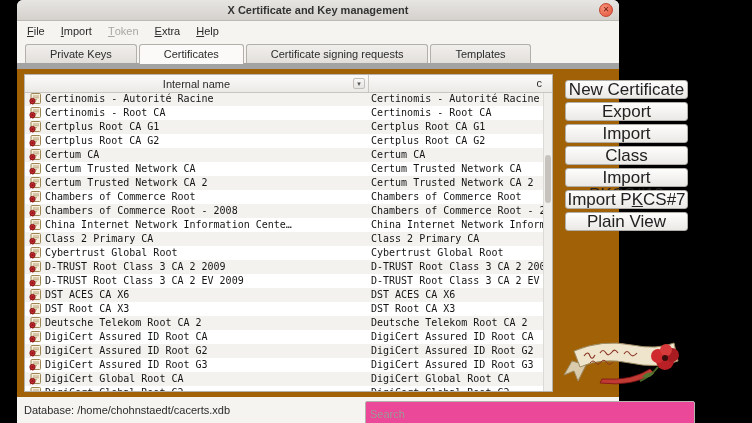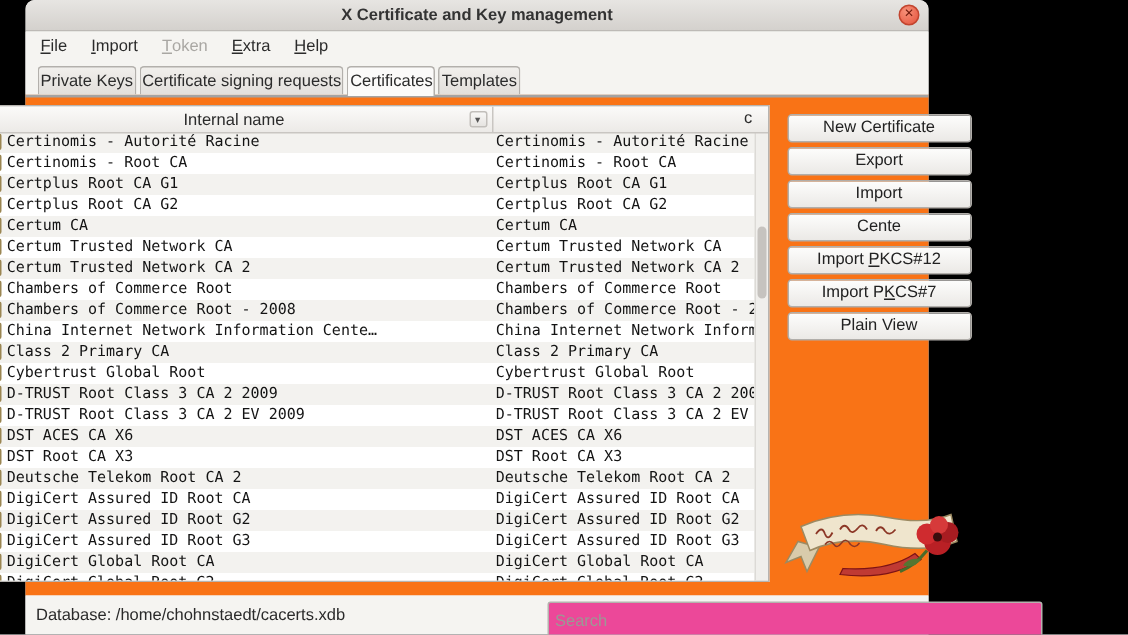--- a/index.html
+++ b/index.html
@@ -35,29 +35,29 @@
   .mn{text-decoration:underline}
   
   .tabbar{
     flex:0 0 23px;display:flex;align-items:flex-end;padding-left:8px;
     background:#f5f4f1;position:relative;z-index:5;overflow:visible;
   }
   .tab{
     font-size:11px;color:#2b2b2b;white-space:nowrap;
     background:linear-gradient(#f1efec,#e2dfdb);
     border:1px solid #b3b0ac;border-bottom:none;border-radius:3px 3px 0 0;
-    padding:3px 1px;margin-right:2px;position:relative;
+    padding:3px 24px;margin-right:2px;position:relative;
   }
   .tab.active{
     background:#fbfaf9;z-index:6;margin-bottom:-1px;padding-bottom:4px;font-weight:normal;
   }
   
   .pane{
-    flex:1;border-top:2px solid #a3a3a3;display:flex;
-    padding:5px 8px 8px 7px;min-height:0;background:#f97316;justify-content:center;
+    flex:1;border-top:6px solid #a3a3a3;display:flex;
+    padding:5px 8px 8px 7px;min-height:0;background:#a16207;
   }
   .table-frame{
     position:relative;width:529px;height:318px;flex:0 0 auto;
     border:1px solid #b7b4b0;background:#fff;box-sizing:border-box;overflow:hidden;
   }
   .thead{
     position:absolute;left:0;top:0;right:0;height:17px;
     background:linear-gradient(#fbfaf9,#eceae7);
     border-bottom:1px solid #c9c6c2;font-size:11px;color:#2b2b2b;z-index:2;
   }
@@ -84,21 +84,21 @@
   .cell2{position:absolute;left:346px;top:0;right:0;height:14px;overflow:hidden}
   .vscrollbar{
     position:absolute;top:17px;right:0;width:9px;bottom:0;
     background:#f0efec;border-left:1px solid #dcdad6;box-sizing:border-box;
   }
   .vthumb{position:absolute;left:1px;right:1px;top:21%;height:16%;background:#c6c3bf;border-radius:4px}
   
   .side{width:131px;margin-left:12px;display:flex;flex-direction:column;padding-top:6px}
   .btn{
     width:123px;height:19px;margin-bottom:3px;box-sizing:border-box;
-    font-family:"Liberation Sans","DejaVu Sans",sans-serif;font-size:11px;color:#222;
+    font-family:"Liberation Sans","DejaVu Sans",sans-serif;font-size:17px;color:#222;
     background:linear-gradient(#fdfdfc,#ebe9e6);
     border:1px solid #b1aeaa;border-radius:3px;padding:0;line-height:17px;
   }
   .logo{margin-top:auto;width:130px;height:66px;margin-left:-3px}
   
   .statusbar{
     flex:0 0 26px;position:relative;background:#f5f4f1;
     display:flex;align-items:center;font-size:11px;color:#2a2a2a;padding-left:7px;box-sizing:border-box;
   }
   .search-input{
@@ -123,22 +123,22 @@
   <div class="menubar" id="menubar">
       <div class="menu-item"><span class="mn">F</span>ile</div>
       <div class="menu-item"><span class="mn">I</span>mport</div>
       <div class="menu-item disabled"><span class="mn">T</span>oken</div>
       <div class="menu-item"><span class="mn">E</span>xtra</div>
       <div class="menu-item"><span class="mn">H</span>elp</div>
     </div>
 
   <div class="tabbar" id="tabbar">
       <div class="tab">Private Keys</div>
+      <div class="tab active">Certificates</div>
       <div class="tab">Certificate signing requests</div>
-      <div class="tab active">Certificates</div>
       <div class="tab">Templates</div>
     </div>
 
   <div class="pane">
 
     <div class="table-frame">
       <div class="thead">
         <div class="th th1">
           <span>Internal name</span>
           <span class="sort-arrow">▾</span>
@@ -437,21 +437,21 @@
         </div>
       <div class="vscrollbar">
         <div class="vthumb"></div>
       </div>
     </div>
 
     <div class="side" id="buttons">
     <button class="btn">New Certificate</button>
         <button class="btn">Export</button>
         <button class="btn">Import</button>
-        <button class="btn">Cente</button>
+        <button class="btn">Class</button>
         <button class="btn">Import <span class="mn">P</span>KCS#12</button>
         <button class="btn">Import P<span class="mn">K</span>CS#7</button>
         <button class="btn">Plain View</button>
         <div class="logo"><svg width="130" height="66" viewBox="0 0 130 66">
             <path d="M10 38 L2 52 L12 48 L16 58 L24 42 Z" fill="#d9cbab" stroke="#9c8a62" stroke-width="1"></path>
             <path d="M88 46 Q70 58 40 56 L38 60 Q72 64 92 50 Z" fill="#c03a33" stroke="#7c1215" stroke-width="0.8"></path>
             <path d="M12 28 Q40 16 70 22 Q95 27 112 20 L116 38 Q96 46 68 40 Q40 34 18 44 Z" fill="#efe5cd" stroke="#9c8a62" stroke-width="1"></path>
             <path d="M22 33 q4 -6 6 0 q2 5 5 -1 M38 30 q3 -5 6 0 q2 4 6 -1 q3 -4 6 1 M62 31 q3 -5 6 0 q3 4 7 -1" fill="none" stroke="#8c3726" stroke-width="1.2"></path>
             <path d="M28 40 q3 -4 6 0 q2 3 5 -1 q3 -4 6 1 q3 3 6 -1" fill="none" stroke="#8c3726" stroke-width="1"></path>
             <path d="M96 44 Q88 54 78 58" stroke="#4a6b2a" stroke-width="2" fill="none"></path>

